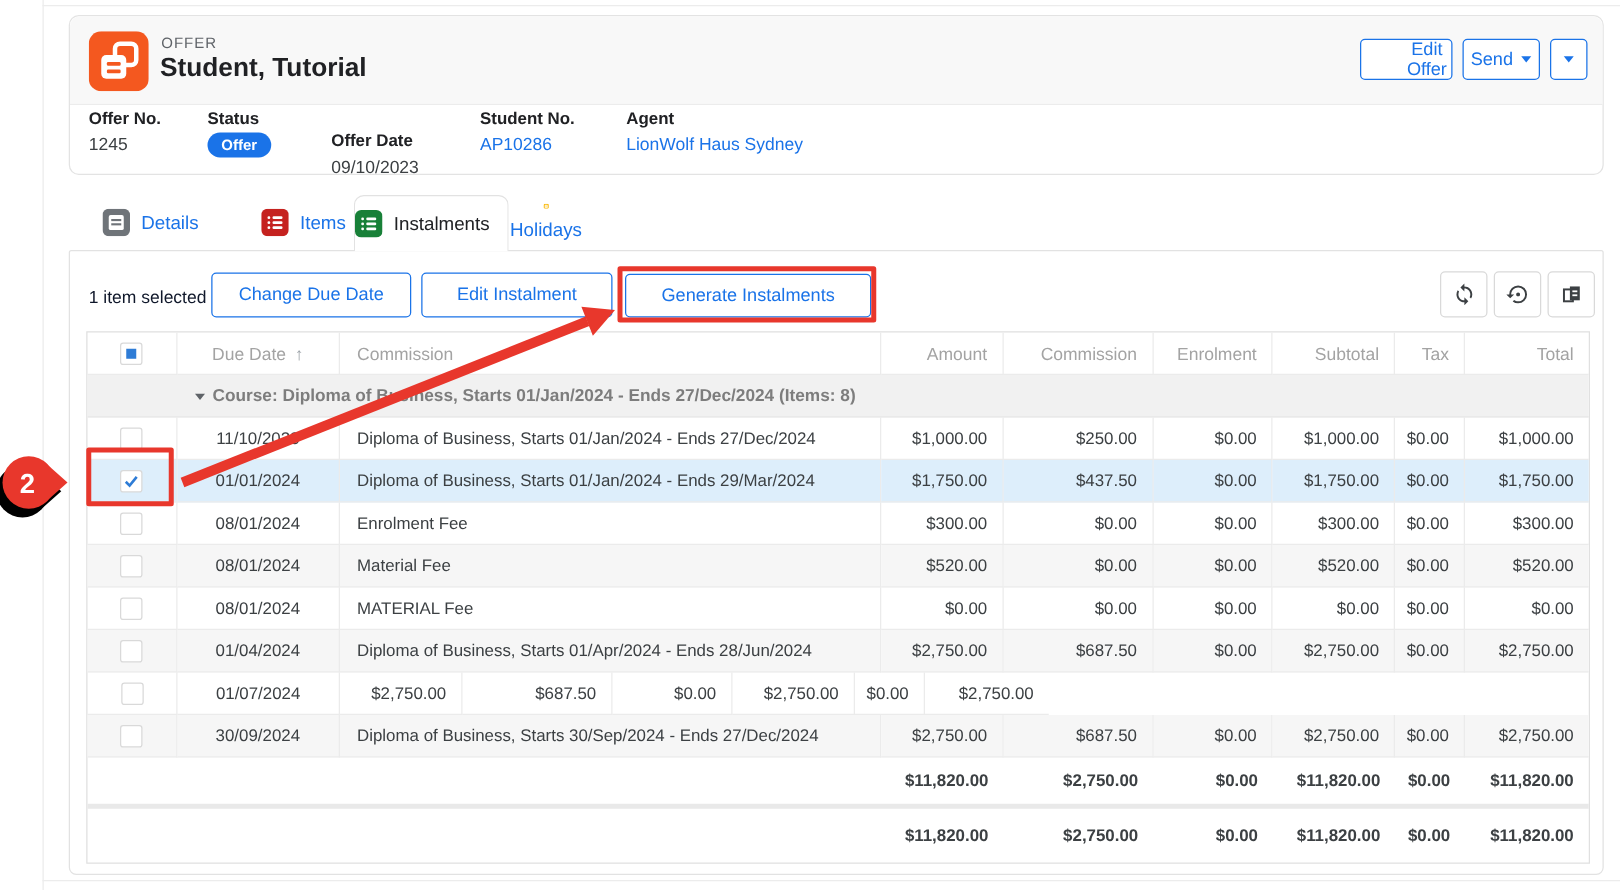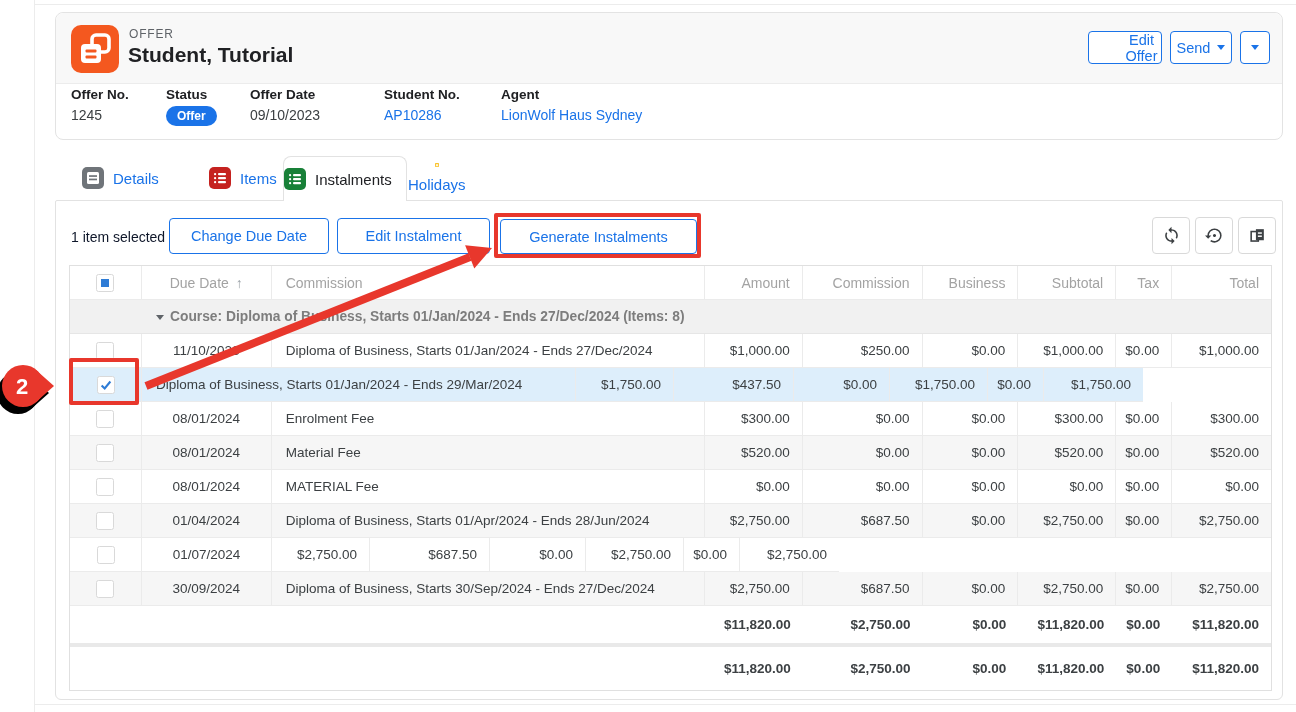--- a/index.html
+++ b/index.html
@@ -126,21 +126,21 @@
     </button>
 
     <div class="info-field" style="left:15px;">
       <div class="info-label">Offer No.</div>
       <div class="info-value">1245</div>
     </div>
     <div class="info-field" style="left:110px;">
       <div class="info-label">Status</div>
       <div style="margin-top:-1px;"><span id="status-badge">Offer</span></div>
     </div>
-    <div class="info-field" style="left:194px;">
+    <div class="info-field" style="left:209px;margin-top:18px;">
       <div class="info-label">Offer Date</div>
       <div class="info-value">09/10/2023</div>
     </div>
     <div class="info-field" style="left:328px;">
       <div class="info-label">Student No.</div>
       <div class="info-value info-link">AP10286</div>
     </div>
     <div class="info-field" style="left:445px;">
       <div class="info-label">Agent</div>
       <div class="info-value info-link">LionWolf Haus Sydney</div>
@@ -235,21 +235,21 @@
               <span class="cb-inner"></span>
             </span>
           </div>
         <div class="cell c1">
           <span>Due Date</span>
             <span class="sort-arrow">↑</span>
         </div>
         <div class="cell c2">Commission</div>
         <div class="cell c3 num">Amount</div>
         <div class="cell c4 num">Commission</div>
-        <div class="cell c5 num">Business</div>
+        <div class="cell c5 num">Enrolment</div>
         <div class="cell c6 num">Subtotal</div>
         <div class="cell c7 num">Tax</div>
         <div class="cell c8 num">Total</div>
       </div>
 
       <div class="group-row">
         <span class="group-caret"></span>
         <span class="group-title">Course: Diploma of Business, Starts 01/Jan/2024 - Ends 27/Dec/2024 (Items: 8)</span>
       </div>
 
@@ -272,20 +272,21 @@
           </div>
 
           <div class="trow selected checked">
             <div class="cell c0">
               <span class="cb">
                 <svg class="check" width="14" height="14" viewBox="0 0 16 16">
                   <polyline points="3,8.5 6.5,12 13,4" fill="none" stroke="#2e7cd6" stroke-width="2.4"></polyline>
                 </svg>
               </span>
             </div>
+            <div class="cell c1">01/01/2024</div>
             <div class="cell c2">Diploma of Business, Starts 01/Jan/2024 - Ends 29/Mar/2024</div>
             <div class="cell c3 num">$1,750.00</div>
             <div class="cell c4 num">$437.50</div>
             <div class="cell c5 num">$0.00</div>
             <div class="cell c6 num">$1,750.00</div>
             <div class="cell c7 num">$0.00</div>
             <div class="cell c8 num">$1,750.00</div>
           </div>
 
           <div class="trow">

